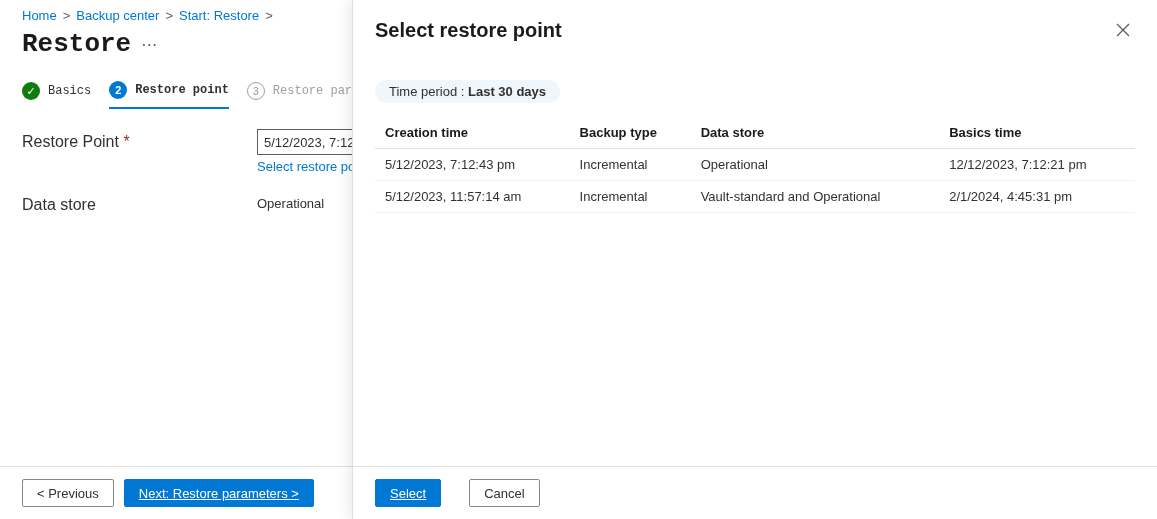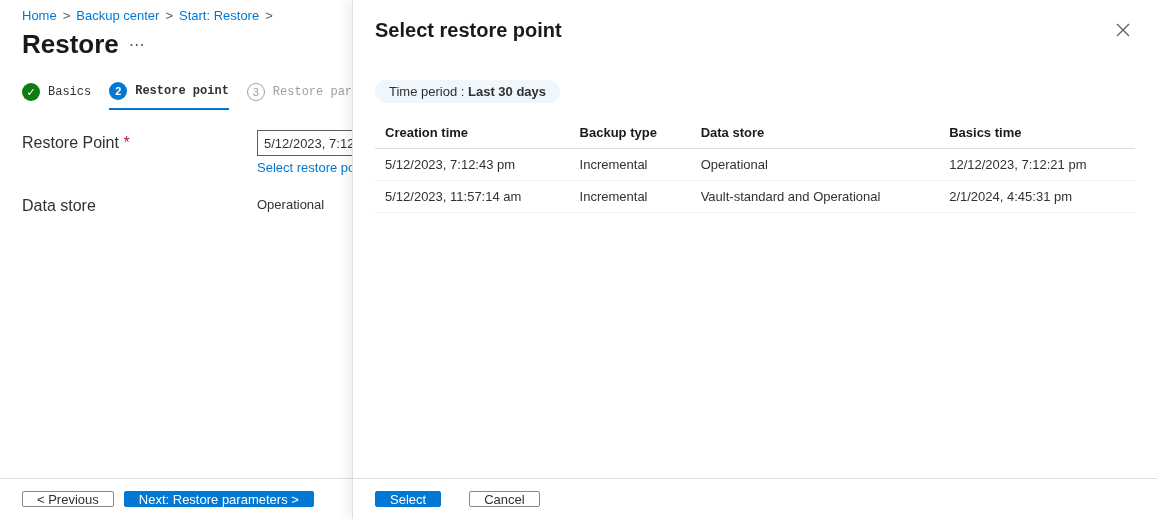--- a/index.html
+++ b/index.html
@@ -27,21 +27,21 @@
       color: #605e5c;
       display: flex;
       align-items: center;
       gap: 6px;
       margin-bottom: 6px;
     }
     .breadcrumb a { color: #0078d4; text-decoration: none; cursor: pointer; }
     .breadcrumb .chev { color: #605e5c; }
 
     .page-title-row { display: flex; align-items: center; gap: 10px; margin-bottom: 22px; }
-    .page-title { font-size: 26px; font-weight: 600; color: #1b1a19; }
+    .page-title { font-size: 26px; font-weight: 600; color: #1b1a19; font-family: Liberation Mono, monospace; }
     .ellipsis { color: #605e5c; font-size: 16px; cursor: pointer; }
 
     .wizard { display: flex; align-items: center; gap: 18px; border-bottom: 0 solid transparent; margin-bottom: 20px; }
     .step { display: flex; align-items: center; gap: 8px; padding-bottom: 8px; position: relative; }
     .step .label { font-size: 12px; color: #323130; font-family: Liberation Mono, monospace; }
     .step-done .circle { width:18px; height:18px; border-radius:50%; background:#107c10; display:flex; align-items:center; justify-content:center; color:#fff; font-size:11px; }
     .step-active .circle { width:18px; height:18px; border-radius:50%; background:#0078d4; color:#fff; display:flex; align-items:center; justify-content:center; font-size:11px; font-weight:600;}
     .step-active { border-bottom: 2px solid #0078d4; }
     .step-active .label { font-weight:600; }
     .step-disabled .circle { width:18px; height:18px; border-radius:50%; border:1px solid #a19f9d; color:#a19f9d; display:flex; align-items:center; justify-content:center; font-size:11px; background:#fff;}
@@ -57,23 +57,23 @@
     .static-val { font-size:13px; padding-top:4px; }
 
     .footer-bar {
       position:absolute;
       left:0; right:0; bottom:0;
       border-top:1px solid #e1dfdd;
       background:#fff;
       padding:12px 22px;
       display:flex; gap:10px;
     }
-    .btn { height:16px; padding:0 14px; font-size:13px; border-radius:2px; cursor:pointer; display:inline-flex; align-items:center; }
+    .btn { height:28px; padding:0 14px; font-size:13px; border-radius:2px; cursor:pointer; display:inline-flex; align-items:center; }
     .btn-default { background:#fff; border:1px solid #8a8886; color:#323130; }
-    .btn-primary { background:#0078d4; border:1px solid #0078d4; color:#fff; }
+    .btn-primary { background:#0078d4; border:1px solid #0078d4; color:#fff;text-decoration:underline; }
 
     
     .panel {
       position:absolute;
       top:0; right:0;
       width: 805px;
       height: 519px;
       background:#fff;
       border-left:1px solid #e1dfdd;
       box-shadow: -4px 0 12px rgba(0,0,0,.08);

